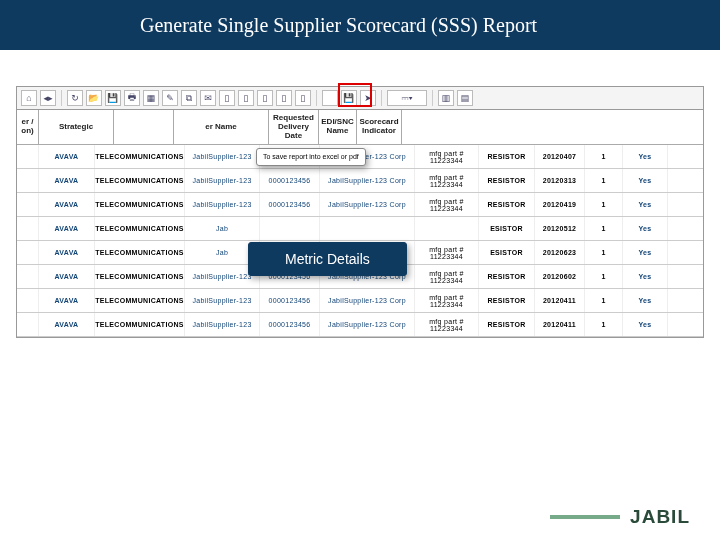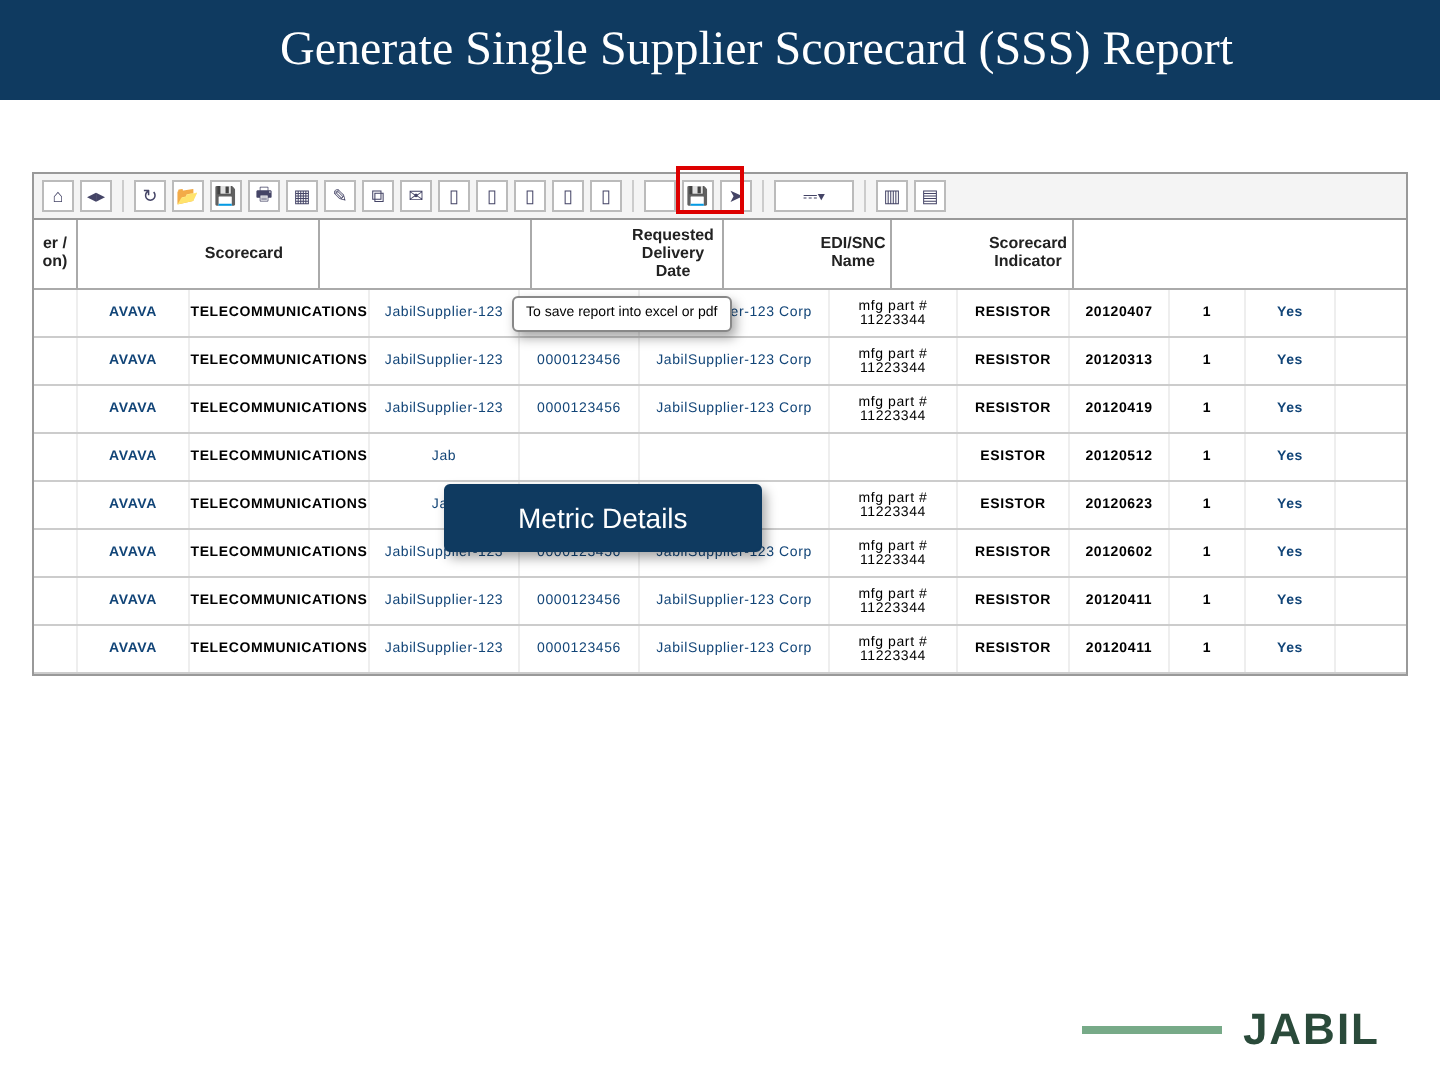--- a/index.html
+++ b/index.html
@@ -1,34 +1,34 @@
 <!DOCTYPE html>
 <html><head>
 <meta charset="utf-8">
 <style>
   * { box-sizing: border-box; }
   body { margin:0; font-family: Arial, sans-serif; background:#fff; width:720px; height:540px; overflow:hidden; position:relative; }
-  .header { background:#0f3a60; color:#fff; height:50px; display:flex; align-items:center; padding-left:140px; font-family: "Times New Roman", serif; font-size:24px; }
+  .header { background:#0f3a60; color:#fff; height:50px; display:flex; align-items:center; padding-left:140px; font-family: "Times New Roman", serif; font-size:20px; }
   .canvas { position:relative; height:420px; background:#fff; }
   .report { position:absolute; top:36px; left:16px; right:16px; border:1px solid #999; font-size:9px; }
   .toolbar { background:#f4f4f4; border-bottom:1px solid #999; padding:3px 4px; display:flex; align-items:center; gap:3px; }
   .tbtn { width:16px; height:16px; border:1px solid #bbb; background:#fff; display:flex; align-items:center; justify-content:center; font-size:9px; color:#446; cursor:pointer; }
   .sep { width:1px; height:16px; background:#ccc; margin:0 2px; }
   .hl { position:absolute; border:2px solid #d00; width:34px; height:24px; pointer-events:none; }
-  .thead { display:flex; background:#fff; border-bottom:1px solid #aaa;gap:46px; }
+  .thead { display:flex; background:#fff; border-bottom:1px solid #aaa; }
   .th { border-right:1px solid #aaa; padding:4px 3px; text-align:center; font-size:8px; line-height:1.1; font-weight:600; color:#222; display:flex; align-items:center; justify-content:center; }
   .tbody .tr { display:flex; border-bottom:1px solid #ccc; height:24px; align-items:center; }
   .td { border-right:1px solid #eee; padding:0 3px; font-size:7px; letter-spacing:0.3px; display:flex; align-items:center; justify-content:center; height:100%; text-align:center; }
   .c0{width:22px}.c1{width:56px}.c2{width:90px}.c3{width:75px}.c4{width:60px}.c5{width:95px}.c6{width:64px}.c7{width:56px}.c8{width:50px}.c9{width:38px}.c10{width:45px}
   .blue{color:#147;}
   .bold{font-weight:600;}
   .callout{ position:absolute; background:#fff; border:1px solid #888; border-radius:3px; box-shadow:2px 3px 6px rgba(0,0,0,0.35); text-align:center; }
   .callout.small{ font-size:7px; padding:4px 6px; line-height:1.1; }
   .callout.big{ background:#0f3a60; color:#fff; border-color:#0f3a60; font-size:14px; padding:8px 36px; }
-  .footer{ position:absolute; bottom:12px; right:30px; font-family:Arial; font-weight:800; font-size:22px; letter-spacing:1px; color:#2a4a3a; display:flex; align-items:center; gap:6px;}
+  .footer{ position:absolute; bottom:12px; right:30px; font-family:Arial; font-weight:800; font-size:19px; letter-spacing:1px; color:#2a4a3a; display:flex; align-items:center; gap:6px;}
   .footer .bar{ display:inline-block; width:70px; height:4px; background:#7a8; margin-right:4px;}
   .mfg{ display:flex; flex-direction:column; line-height:1; font-size:7px; }
 </style>
 </head>
 <body>
 
 <div class="header">
   <span>Generate Single Supplier Scorecard (SSS) Report</span>
 </div>
 
@@ -57,22 +57,23 @@
       <div class="tbtn">➤</div>
       <div class="sep"></div>
       <div class="tbtn" style="width:40px">⎓▾</div>
       <div class="sep"></div>
       <div class="tbtn">▥</div>
       <div class="tbtn">▤</div>
     </div>
 
     <div class="thead">
       <div class="th c0">er / on)</div>
-      <div class="th c3">Scorecard</div>
+      <div class="th c3">Strategic</div>
       <div class="th c4"></div>
+      <div class="th c5">er Name</div>
       <div class="th c8">Requested Delivery Date</div>
       <div class="th c9">EDI/SNC Name</div>
       <div class="th c10">Scorecard Indicator</div>
     </div>
 
     <div class="tbody" id="tbody">
         <div class="tr">
           <div class="td c0"></div>
           <div class="td c1 blue bold">AVAVA</div>
           <div class="td c2 bold">TELECOMMUNICATIONS</div>
@@ -218,21 +219,21 @@
         </div>
       </div>
   </div>
 
   <div class="hl" style="top:33px; left:338px"></div>
 
   <div class="callout small" style="top:98px; left:256px">
     <span>To save report into excel or pdf</span>
   </div>
 
-  <div class="callout big" style="top:192px; left:222px">
+  <div class="callout big" style="top:192px; left:248px">
     <span>Metric Details</span>
   </div>
 </div>
 
 <div class="footer">
   <span class="bar"></span>
   <span>JABIL</span>
 </div>
 
 </body></html>

